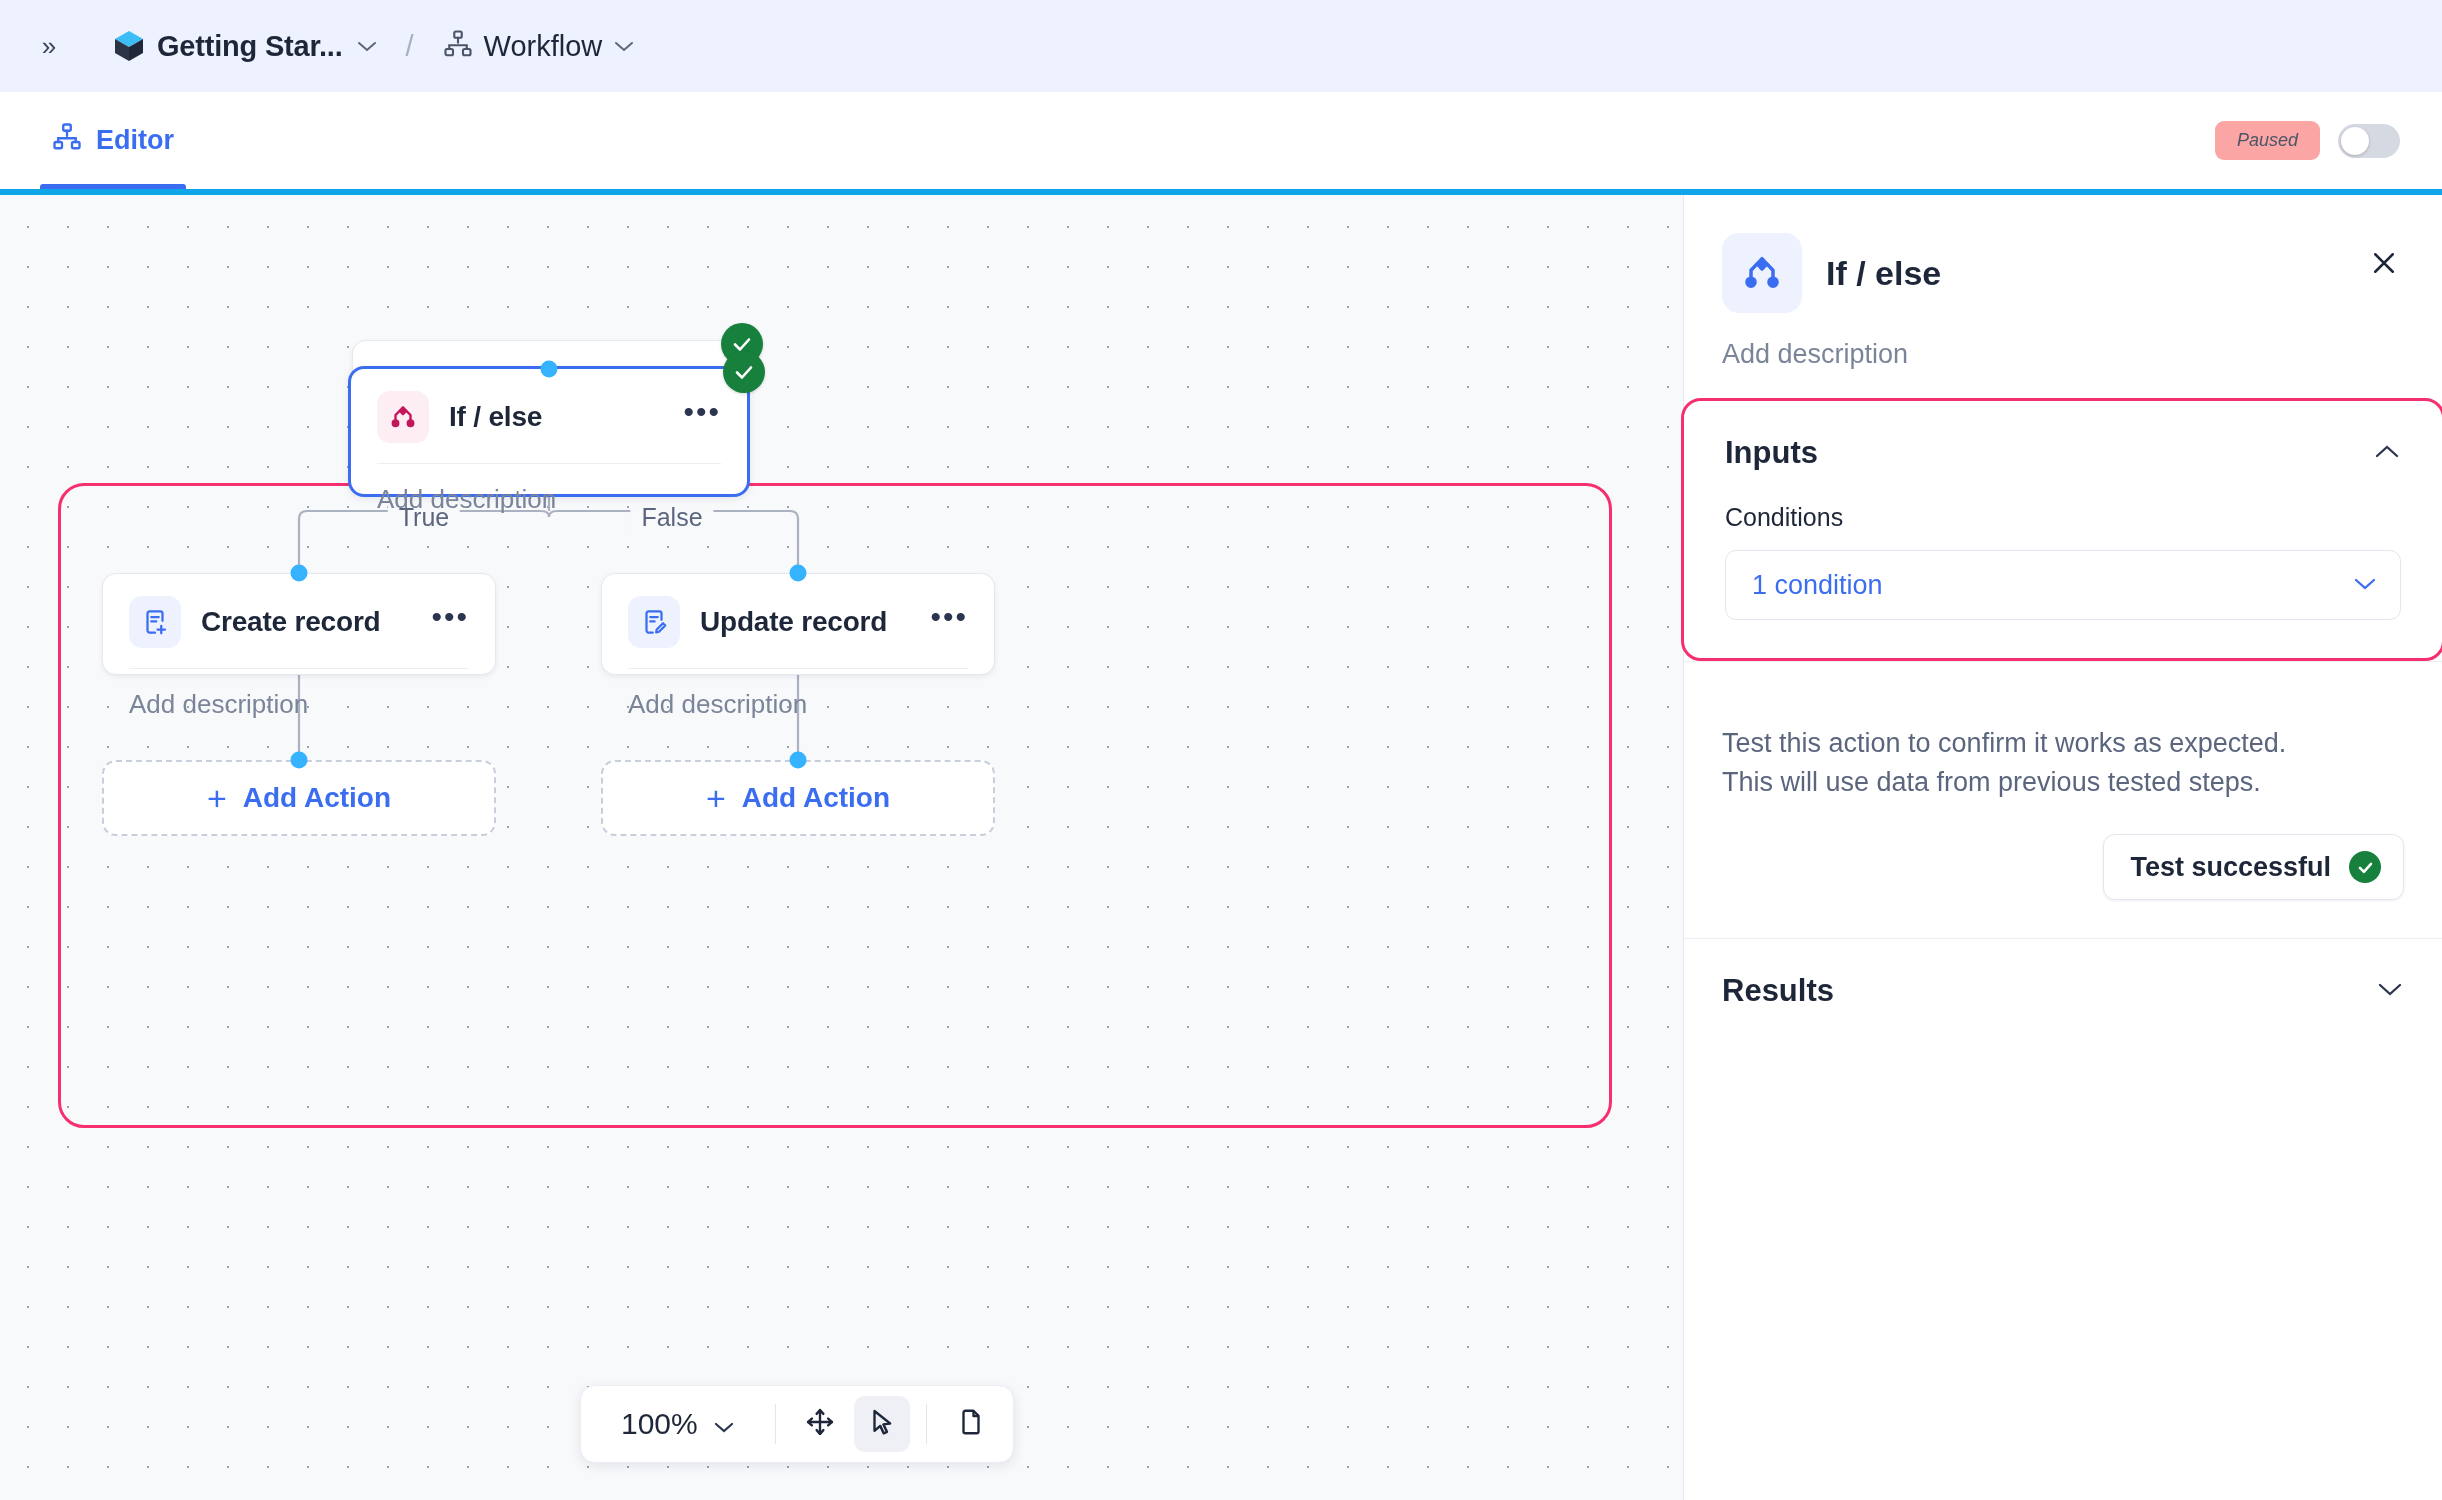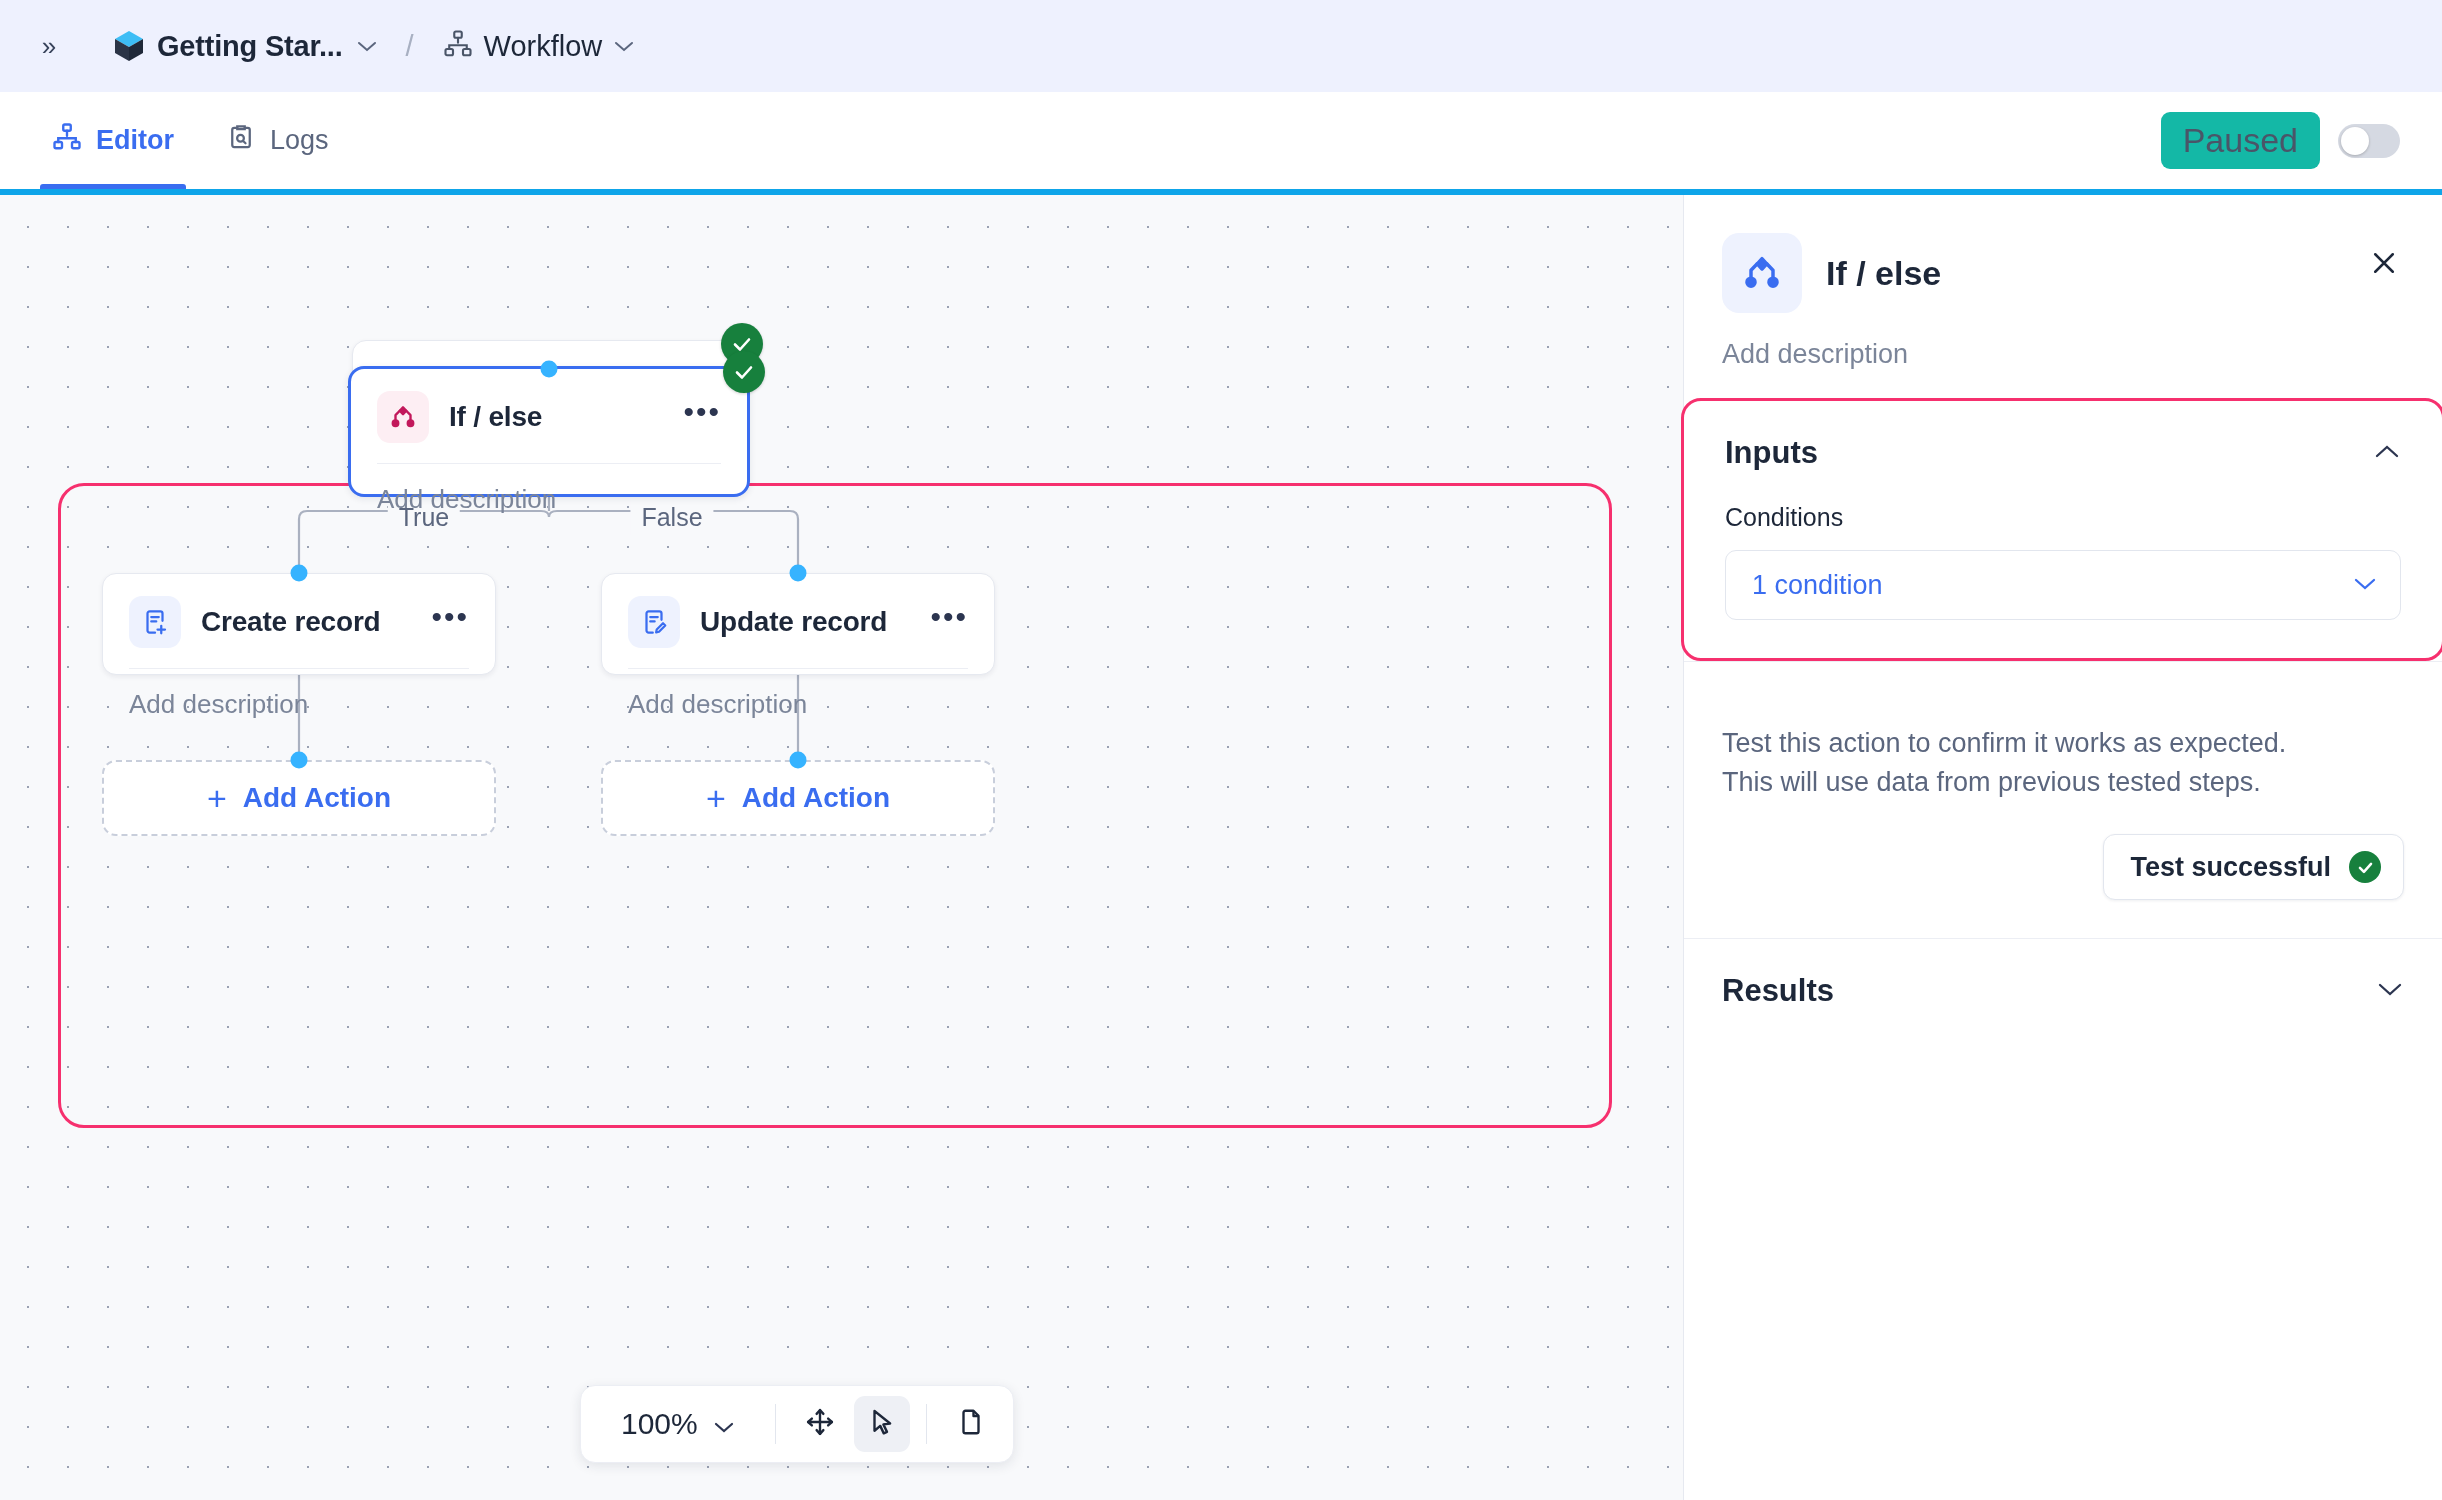--- a/index.html
+++ b/index.html
@@ -79,22 +79,22 @@
   .tab.idle { color: #5b667e; font-weight: 400; }
   .tab.active::after {
     content: ""; position: absolute; left: 14px; right: 14px; bottom: 0;
     height: 5px; background: #3a6df0; border-radius: 3px 3px 0 0;
   }
   .tabbar-right {
     margin-left: auto; display: flex; align-items: center; gap: 18px;
     padding-right: 16px;
   }
   .pill-paused {
-    background: #14b8a6; color: #4a5568; font-size: 34px;
-    padding: 9px 22px; border-radius: 9px;
+    background: #fca5a5; color: #4a5568; font-size: 18px;
+    padding: 9px 22px; border-radius: 9px; font-style: italic;
   }
   .toggle {
     width: 62px; height: 34px; border-radius: 17px; background: #d5d9e2;
     position: relative; cursor: pointer; flex: none;
   }
   .toggle .knob {
     position: absolute; top: 3px; left: 3px;
     width: 28px; height: 28px; border-radius: 50%;
     background: #fff; box-shadow: 0 1px 3px rgba(0,0,0,.22);
   }
@@ -310,31 +310,20 @@
       <svg width="30" height="30" viewBox="0 0 24 24" fill="none" stroke="#3a6df0" stroke-width="1.9">
         <rect x="9" y="2" width="6" height="5" rx="1.2"></rect>
         <rect x="2" y="16" width="6" height="5" rx="1.2"></rect>
         <rect x="16" y="16" width="6" height="5" rx="1.2"></rect>
         <path d="M12 7 v4 M5 16 v-3 h14 v3" stroke-linecap="round"></path>
       </svg>
     </span>
     <span>Editor</span>
   </div>
 
-  <div class="tab idle">
-    <span>
-      <svg width="30" height="30" viewBox="0 0 24 24" fill="none" stroke="#5b667e" stroke-width="1.8" stroke-linecap="round">
-        <path d="M9 3.5h6v2.2H9z"></path>
-        <path d="M15 4.6h2.4a1.6 1.6 0 0 1 1.6 1.6v12.2a1.6 1.6 0 0 1-1.6 1.6H6.6A1.6 1.6 0 0 1 5 18.4V6.2a1.6 1.6 0 0 1 1.6-1.6H9"></path>
-        <circle cx="11.6" cy="13" r="2.7"></circle>
-          <path d="M13.7 15.2 15.6 17"></path>
-      </svg>
-    </span>
-    <span>Logs</span>
-  </div>
 
   <div class="tabbar-right">
     <span class="pill-paused">Paused</span>
     <span class="toggle">
       <span class="knob"></span>
     </span>
   </div>
 </div>
 
 <div class="canvas">

